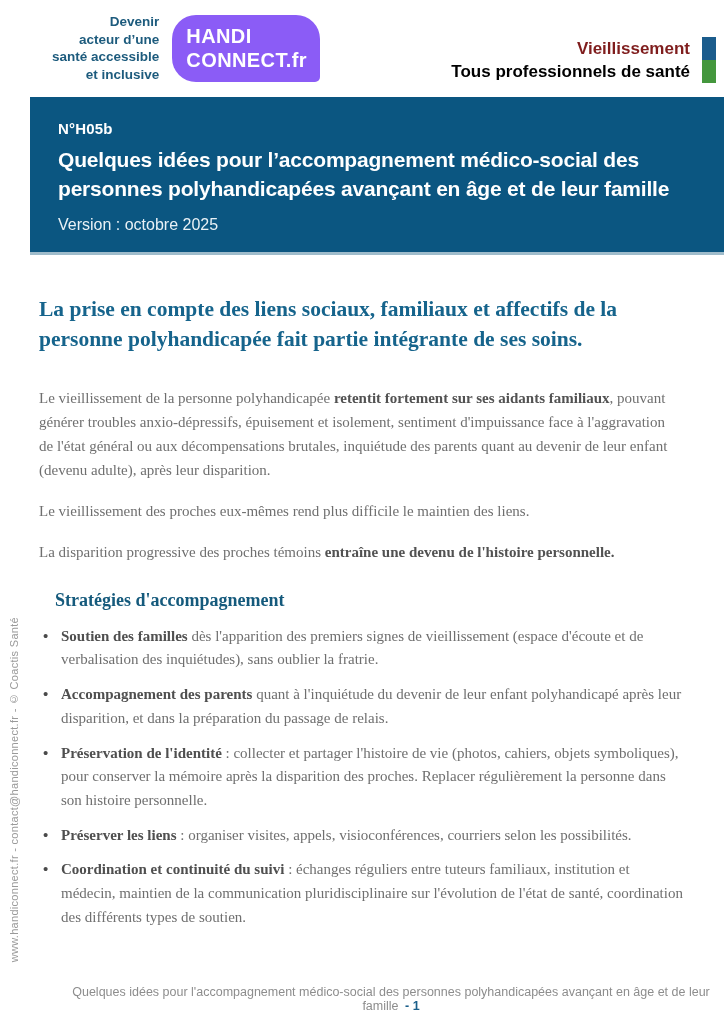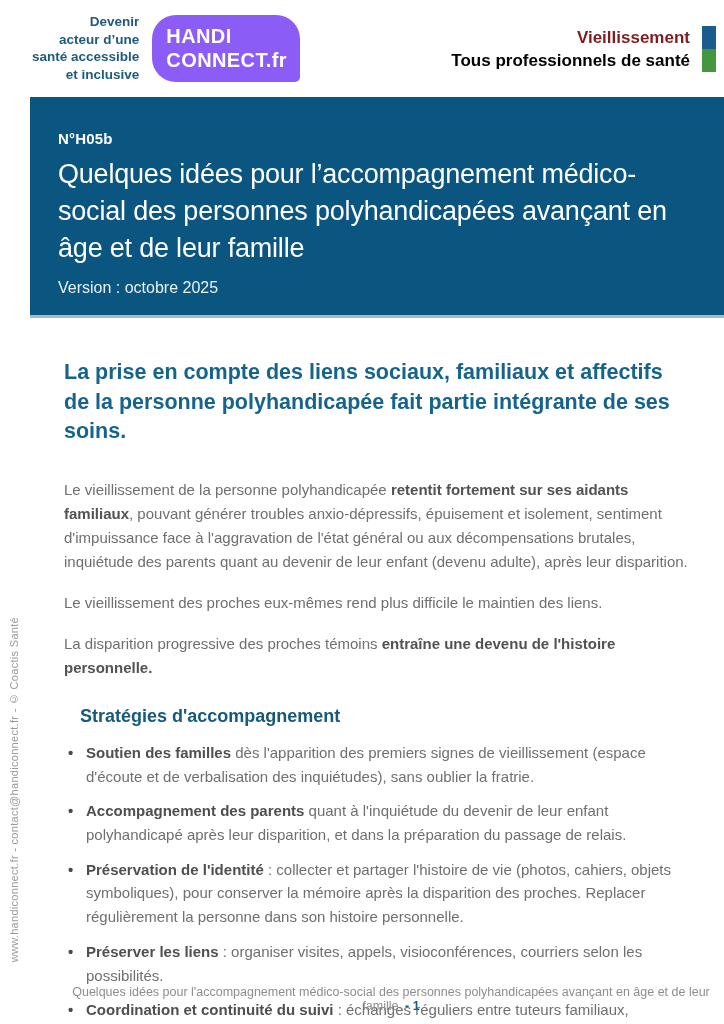--- a/index.html
+++ b/index.html
@@ -9,22 +9,22 @@
     position: relative;
     width: 724px; height: 1024px;
     background: #ffffff;
     overflow: hidden;
   }
 
   
   .header {
     display: flex;
     justify-content: space-between;
-    align-items: center;
-    padding: 13px 8px 0 32px;
+    align-items: flex-end;
+    padding: 13px 8px 0 52px;
   }
   .brand { display: flex; align-items: center; gap: 13px; }
   .brand-tagline {
     white-space: pre-line;
     text-align: right;
     font-size: 13.5px;
     font-weight: bold;
     line-height: 1.3;
     color: #1d5b7d;
   }
@@ -47,37 +47,37 @@
     line-height: 23px;
     text-align: right;
     margin-right: 12px;
     white-space: nowrap;
   }
   .tag-chip { width: 14px; height: 23px; display: inline-block; }
 
   
   .banner {
     margin: 14px 0 0 30px;
-    padding: 33px 34px 18px 28px;
+    padding: 23px 34px 18px 28px;
     border-bottom: 3px solid #9fbccb;
     color: #ffffff;
   }
   .banner-code { font-size: 15px; font-weight: bold; letter-spacing: .2px; }
   .banner-title {
     margin-top: 9px;
-    font-size: 27px;
-    font-weight: normal;
+    font-size: 21px;
+    font-weight: bold;
     line-height: 1.36;
     letter-spacing: -0.2px;
     max-width: 640px;
   }
   .banner-version { margin-top: 13px; font-size: 16px; color: #e9f1f6; font-weight: normal; }
 
   
-  .content { padding: 0 34px 0 64px; }
+  .content { padding: 0 34px 0 39px; font-family: Liberation Serif, serif; }
   .main-heading {
     margin-top: 40px;
     font-size: 21.5px;
     font-weight: bold;
     line-height: 1.36;
     max-width: 630px;
   }
   .intro { margin-top: 32px; }
   .body-para {
     font-size: 15px;

